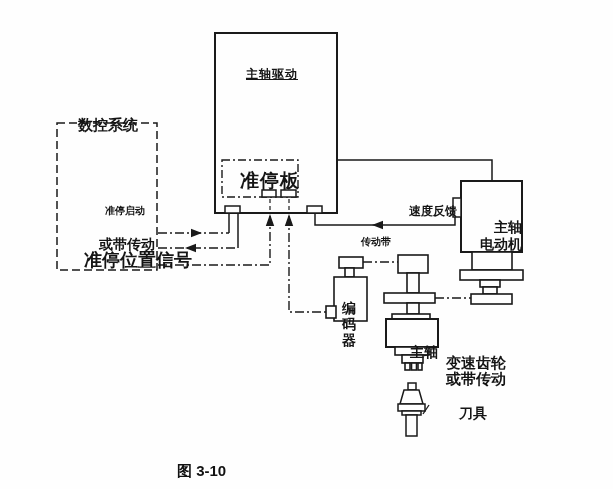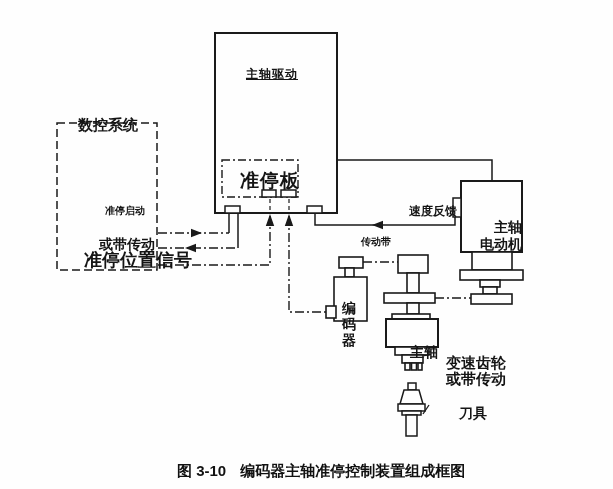--- a/index.html
+++ b/index.html
@@ -143,16 +143,15 @@
 
   <div class="lbl" style="left:446px;top:321px;font-size:15px;line-height:16px;margin-top:34px;">
     <div>变速齿轮</div>
     <div>或带传动</div>
   </div>
 
   <div class="lbl" style="left:429px;top:406px;font-size:14px;margin-left:30px;">刀具</div>
 
   <div class="caption">
     <span>图 3-10</span>
-    <span>编码器主轴准停控制装置组成框图</span>
   </div>
 
 </div>
 
 </body></html>

